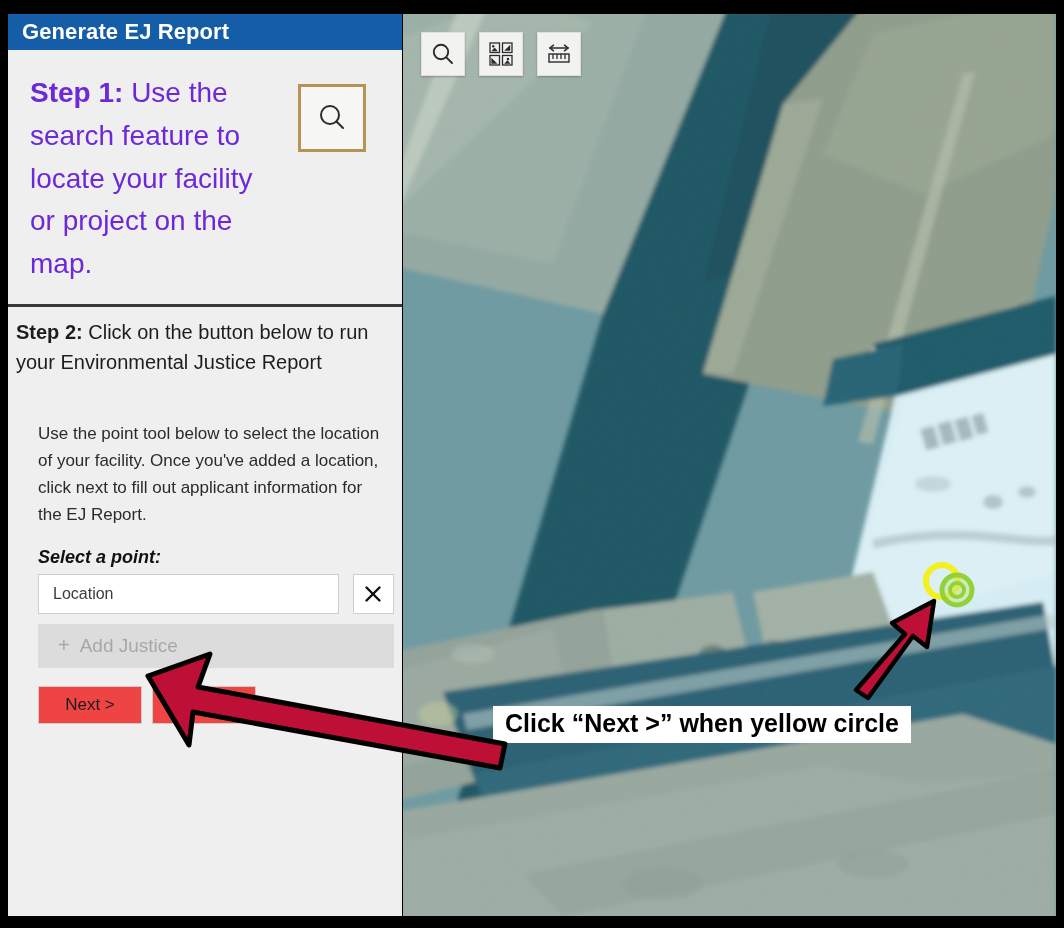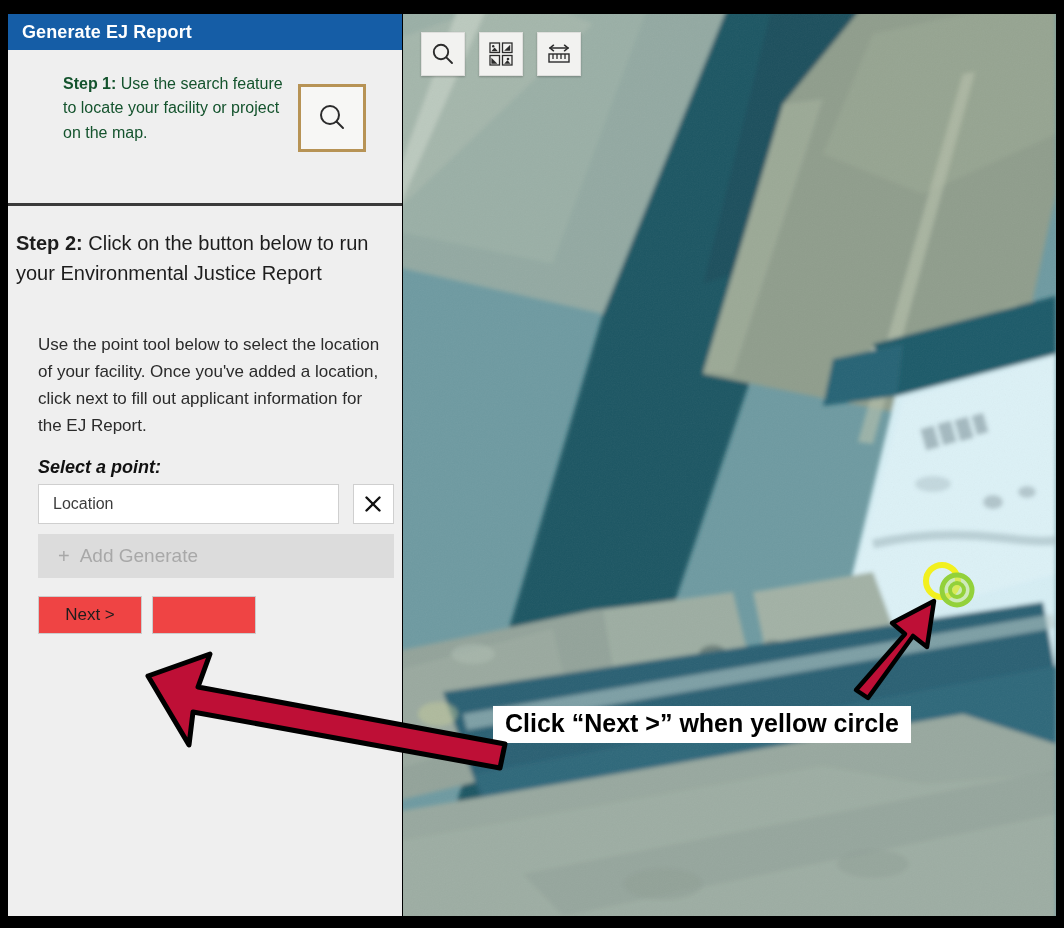--- a/index.html
+++ b/index.html
@@ -20,44 +20,44 @@
     position:absolute;left:8px;top:14px;width:394px;height:902px;
     background:#EFEFEF;
     overflow:hidden;
   }
   #panel-header{
     height:36px;background:#155DA6;
     display:flex;align-items:center;
     padding-left:14px;box-sizing:border-box;
   }
   #panel-title{
-    color:#FFFFFF;font-size:18px;font-weight:bold;letter-spacing:.1px;
+    color:#FFFFFF;font-size:22px;font-weight:bold;letter-spacing:.1px;
   }
 
   
   #step1{
     position:relative;
     padding:22px 14px 18px 22px;
     display:flex;align-items:flex-start;justify-content:space-between;
     border-bottom:3px solid #3A3A3A;
     min-height:156px;box-sizing:border-box;
   }
   #step1-text{
-    font-size:16px;line-height:1.53;color:#14532d;max-width:246px;margin-left:33px;
+    font-size:28px;line-height:1.53;color:#6d28d9;max-width:246px;
   }
   #step1-text b{font-weight:bold;}
   #search-box{
     width:62px;height:62px;margin-top:12px;margin-right:22px;
     background:#F7F7F5;border:3px solid #B79355;
     display:flex;align-items:center;justify-content:center;
     flex:0 0 auto;
   }
 
   
-  #step2{padding:22px 8px 0 8px;}
+  #step2{padding:10px 8px 0 8px;}
   #step2-text{
     font-size:20px;line-height:1.5;color:#1d1d1d;
   }
   #step2-text b{font-weight:bold;}
 
   #helper{
     margin:44px 0 0 22px;
     font-size:17px;line-height:1.58;color:#2b2b2b;max-width:352px;
   }
 
@@ -175,21 +175,21 @@
         <div id="clear-btn">
           <svg width="20" height="20" viewBox="0 0 20 20">
             <line x1="3.5" y1="3.5" x2="16.5" y2="16.5" stroke="#111" stroke-width="2.4" stroke-linecap="round"></line>
             <line x1="16.5" y1="3.5" x2="3.5" y2="16.5" stroke="#111" stroke-width="2.4" stroke-linecap="round"></line>
           </svg>
         </div>
       </div>
 
       <div id="add-loc">
         <span class="plus">+</span>
-        <span>Add Generate</span>
+        <span>Add Justice</span>
       </div>
 
       <div id="btn-row">
         <div class="pbtn" id="btn-next">Next &gt;</div>
         <div class="pbtn" id="btn-blank"></div>
       </div>
     </div>
   </div>
 
   <div id="map">

